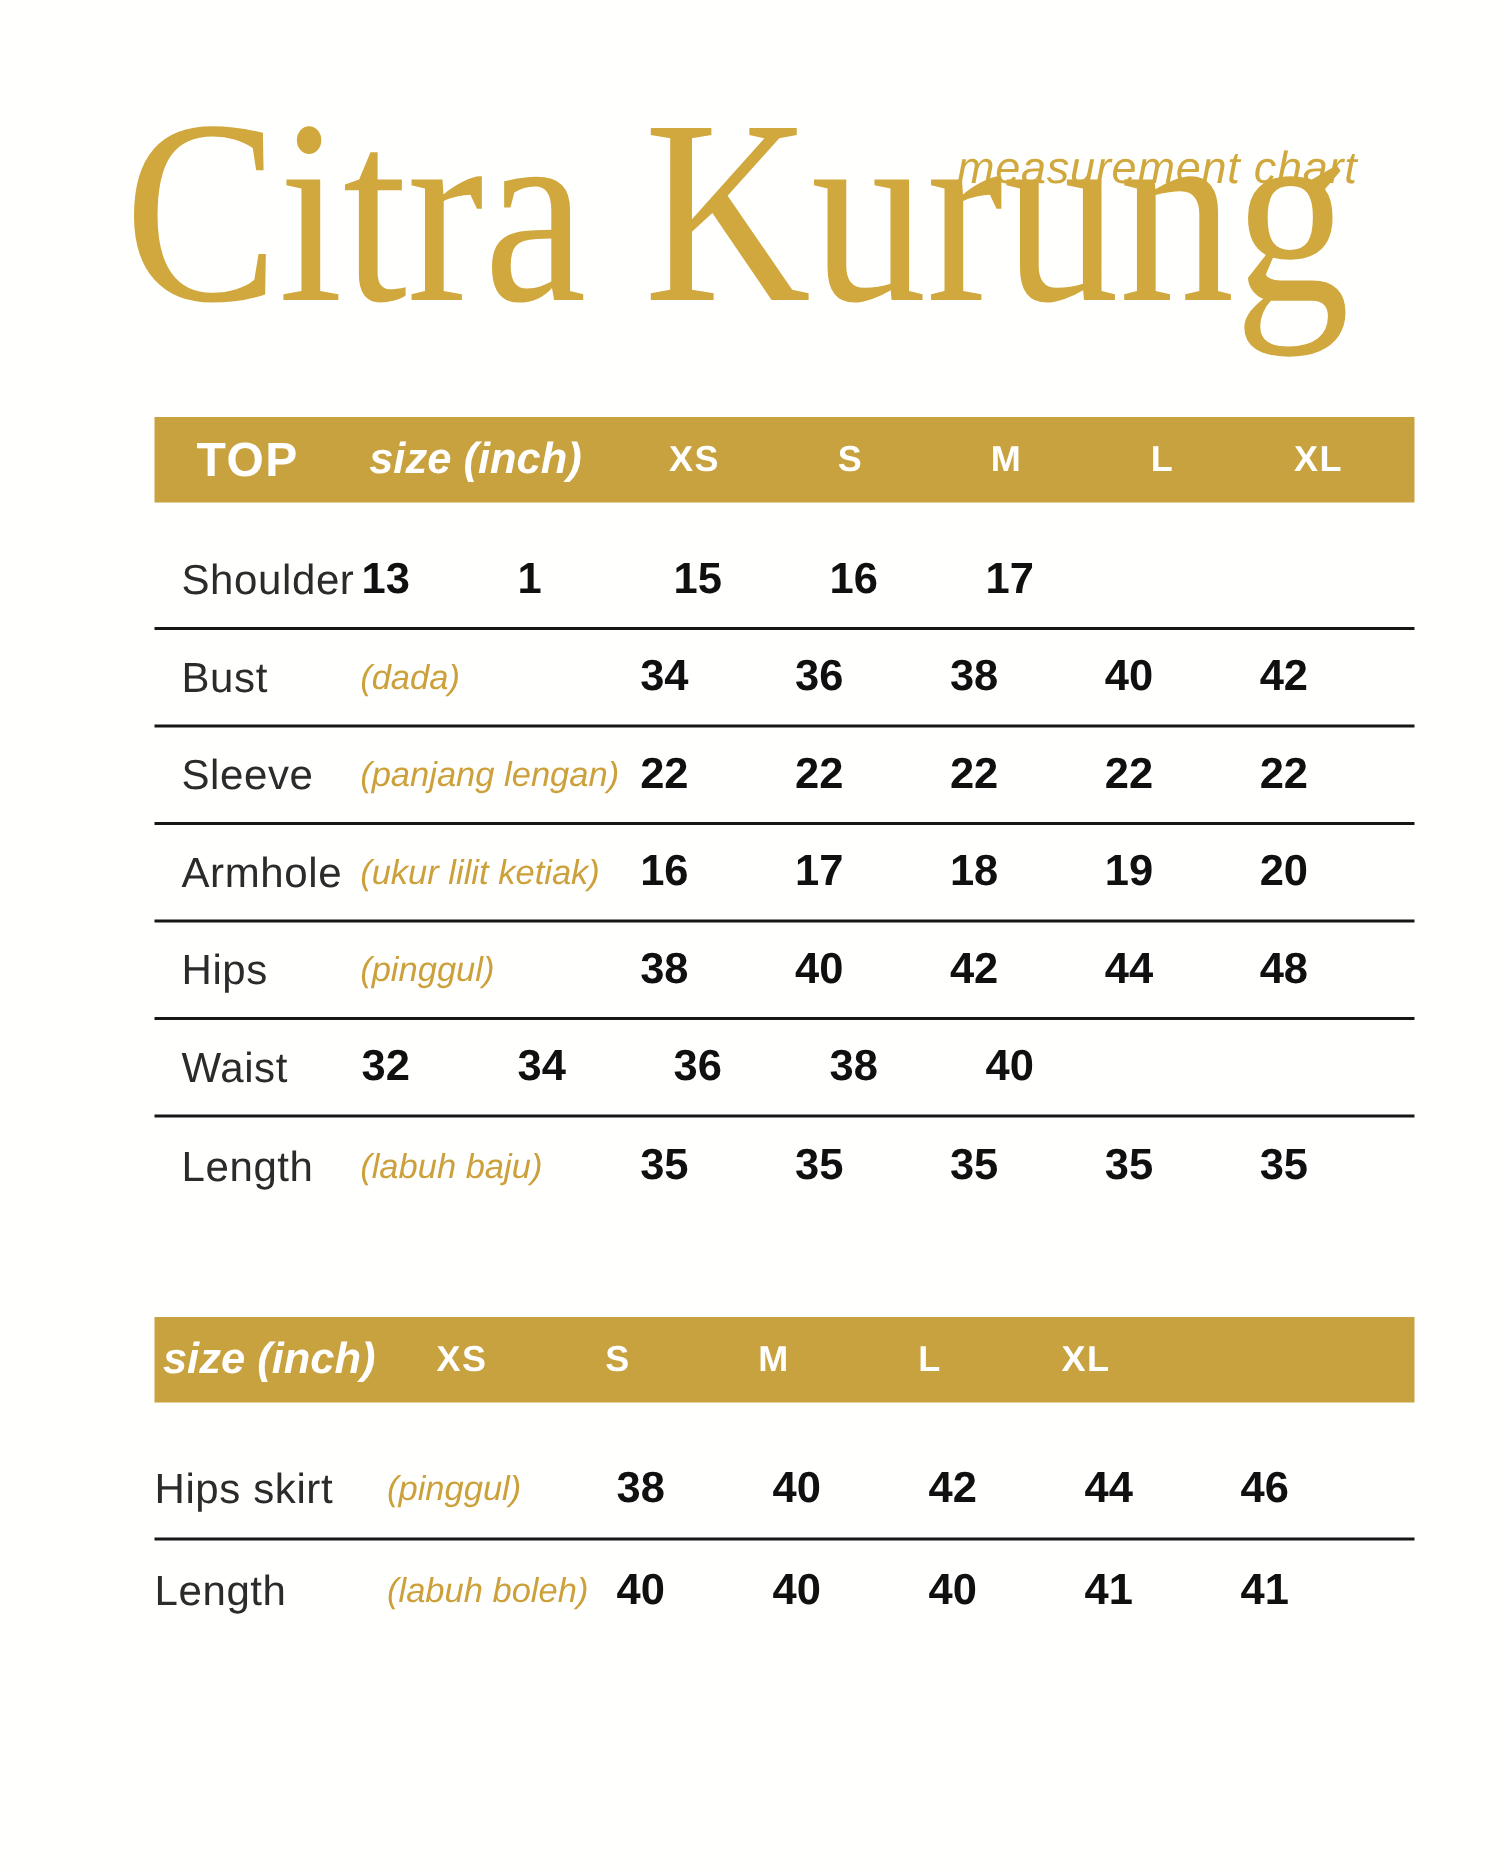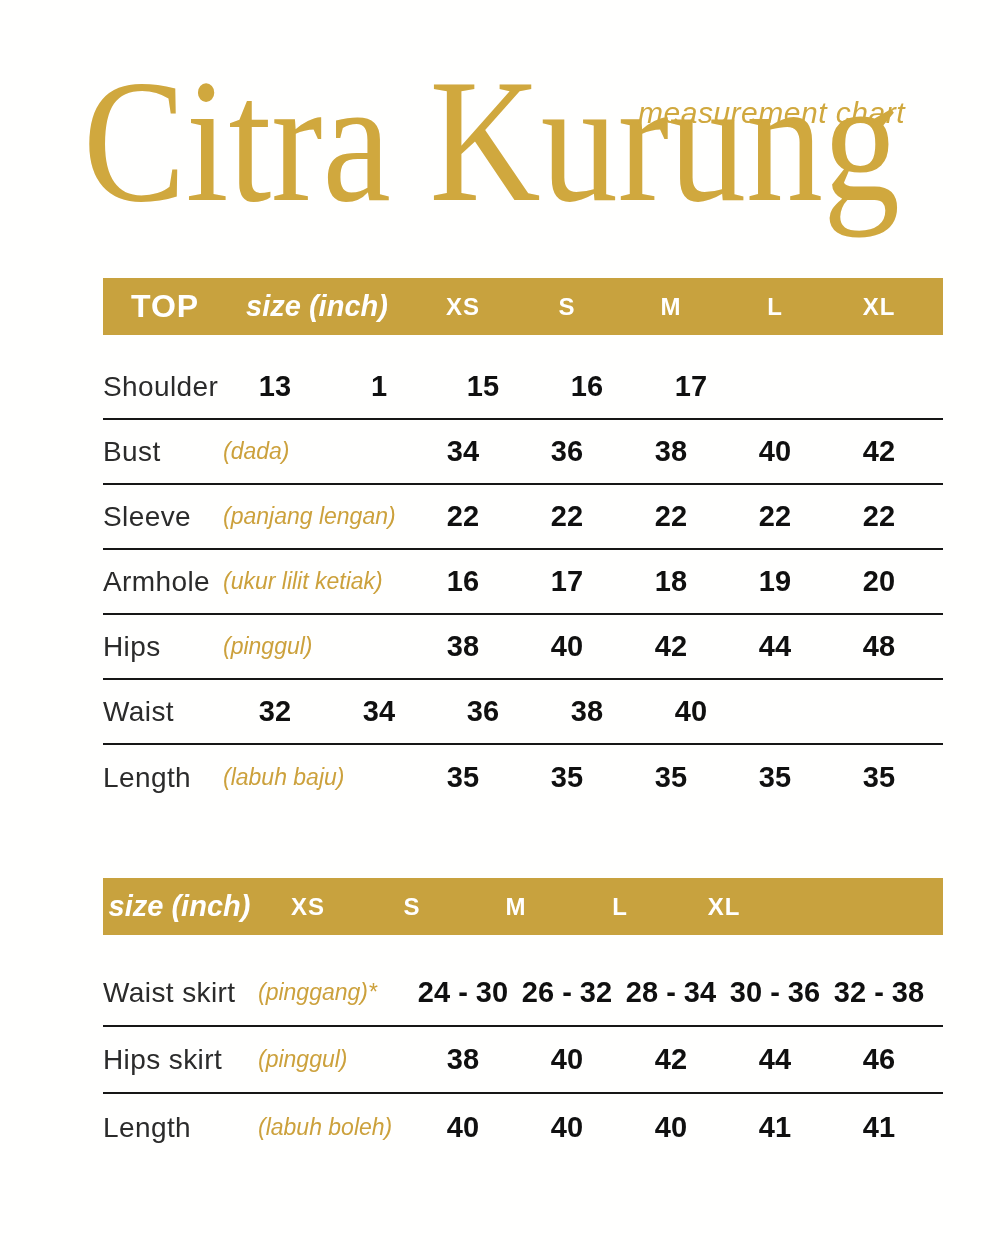--- a/index.html
+++ b/index.html
@@ -44,26 +44,26 @@
   .table-skirt .tsize{width:153px;}
   .colhead{width:104px;text-align:center;font-size:24px;font-weight:600;letter-spacing:1px;}
 
   .rows{display:block;}
   .table-top .rows{margin-top:20px;}
   .table-skirt .rows{margin-top:25px;}
   .mrow{display:flex;align-items:center;height:65px;border-bottom:2px solid var(--ink);}
   .table-skirt .mrow{height:67px;}
   .mrow.last{border-bottom:none;}
   .rlabel{font-size:28px;color:var(--label-ink);letter-spacing:.4px;white-space:nowrap;}
-  .table-top .rlabel{width:120px;}
+  .table-top .rlabel{width:120px;margin-left:18px;}
   .table-skirt .rlabel{width:155px;}
   .rmalay{font-size:23px;font-style:italic;color:var(--gold-text);white-space:nowrap;}
   .table-top .rmalay{width:188px;}
   .table-skirt .rmalay{width:153px;}
-  .rval{width:104px;text-align:center;font-size:29px;font-weight:700;color:#101010;white-space:nowrap;}
+  .rval{width:104px;font-size:29px;font-weight:700;color:#101010;white-space:nowrap;}
 
   .footnote{
     position:absolute;left:0;top:1176px;width:1000px;margin:0;
     text-align:center;font-size:25px;color:var(--gold-text);letter-spacing:.3px;
   }
 </style>
 </head>
 <body>
 
 <div class="page">
@@ -152,29 +152,20 @@
     <div class="header-bar">
       <span class="tsize">size (inch)</span>
       <span class="colhead">XS</span>
       <span class="colhead">S</span>
       <span class="colhead">M</span>
       <span class="colhead">L</span>
       <span class="colhead">XL</span>
     </div>
     <div class="rows">
       <div class="mrow">
-        <span class="rlabel">Waist skirt</span>
-        <span class="rmalay">(pinggang)*</span>
-        <span class="rval">24 - 30</span>
-        <span class="rval">26 - 32</span>
-        <span class="rval">28 - 34</span>
-        <span class="rval">30 - 36</span>
-        <span class="rval">32 - 38</span>
-      </div>
-      <div class="mrow">
         <span class="rlabel">Hips skirt</span>
         <span class="rmalay">(pinggul)</span>
         <span class="rval">38</span>
         <span class="rval">40</span>
         <span class="rval">42</span>
         <span class="rval">44</span>
         <span class="rval">46</span>
       </div>
       <div class="mrow last">
         <span class="rlabel">Length</span>

